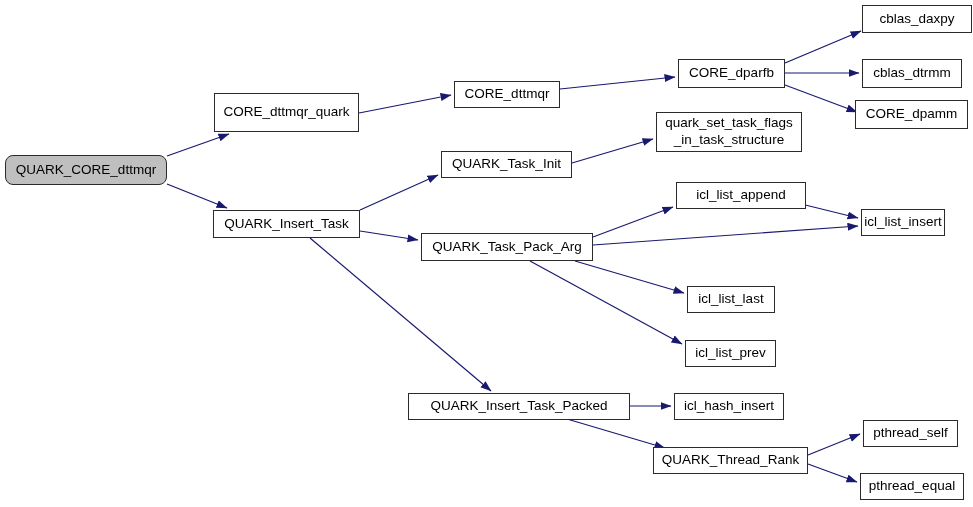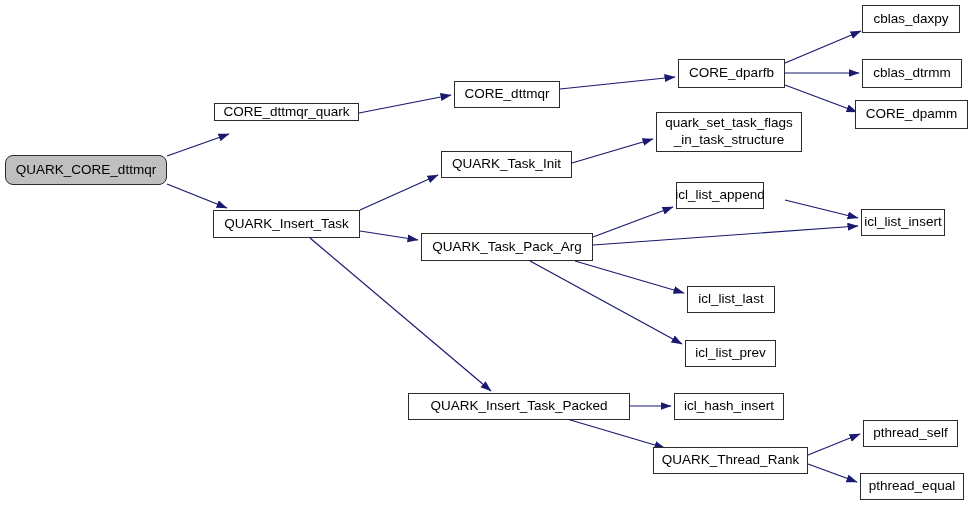--- a/index.html
+++ b/index.html
@@ -58,42 +58,42 @@
     <line x1="575" y1="261" x2="684" y2="293" marker-end="url(#arrow)"></line>
     <line x1="530" y1="261" x2="682" y2="344" marker-end="url(#arrow)"></line>
     <line x1="605" y1="406" x2="671" y2="406" marker-end="url(#arrow)"></line>
     <line x1="567" y1="419" x2="665" y2="448" marker-end="url(#arrow)"></line>
     <line x1="808" y1="455" x2="860" y2="434" marker-end="url(#arrow)"></line>
     <line x1="808" y1="464" x2="857" y2="482" marker-end="url(#arrow)"></line>
   </svg>
 
   <div class="node root" style="left:5px;top:155px;width:162px;height:30px">QUARK_CORE_dttmqr</div>
 
-  <div class="node" style="left:214px;top:103px;width:145px;height:18px">CORE_dttmqr_quark</div>
+  <div class="node" style="left:214px;top:93px;width:145px;height:39px">CORE_dttmqr_quark</div>
 
   <div class="node" style="left:213px;top:210px;width:147px;height:28px">QUARK_Insert_Task</div>
 
   <div class="node" style="left:454px;top:81px;width:106px;height:27px">CORE_dttmqr</div>
 
   <div class="node" style="left:441px;top:151px;width:131px;height:27px">QUARK_Task_Init</div>
 
   <div class="node" style="left:678px;top:59px;width:107px;height:29px">CORE_dparfb</div>
 
-  <div class="node" style="left:862px;top:5px;width:98px;height:28px">cblas_daxpy</div>
+  <div class="node" style="left:862px;top:5px;width:110px;height:28px">cblas_daxpy</div>
 
   <div class="node" style="left:862px;top:59px;width:100px;height:29px">cblas_dtrmm</div>
 
   <div class="node" style="left:855px;top:100px;width:113px;height:29px">CORE_dpamm</div>
 
   <div class="node" style="left:656px;top:112px;width:146px;height:40px">quark_set_task_flags
 _in_task_structure</div>
 
   <div class="node" style="left:421px;top:233px;width:172px;height:28px">QUARK_Task_Pack_Arg</div>
 
-  <div class="node" style="left:676px;top:182px;width:88px;height:27px">icl_list_append</div>
+  <div class="node" style="left:676px;top:182px;width:130px;height:27px">icl_list_append</div>
 
   <div class="node" style="left:861px;top:209px;width:84px;height:27px">icl_list_insert</div>
 
   <div class="node" style="left:687px;top:286px;width:88px;height:27px">icl_list_last</div>
 
   <div class="node" style="left:685px;top:340px;width:91px;height:27px">icl_list_prev</div>
 
   <div class="node" style="left:408px;top:393px;width:222px;height:27px">QUARK_Insert_Task_Packed</div>
 
   <div class="node" style="left:674px;top:393px;width:110px;height:27px">icl_hash_insert</div>

